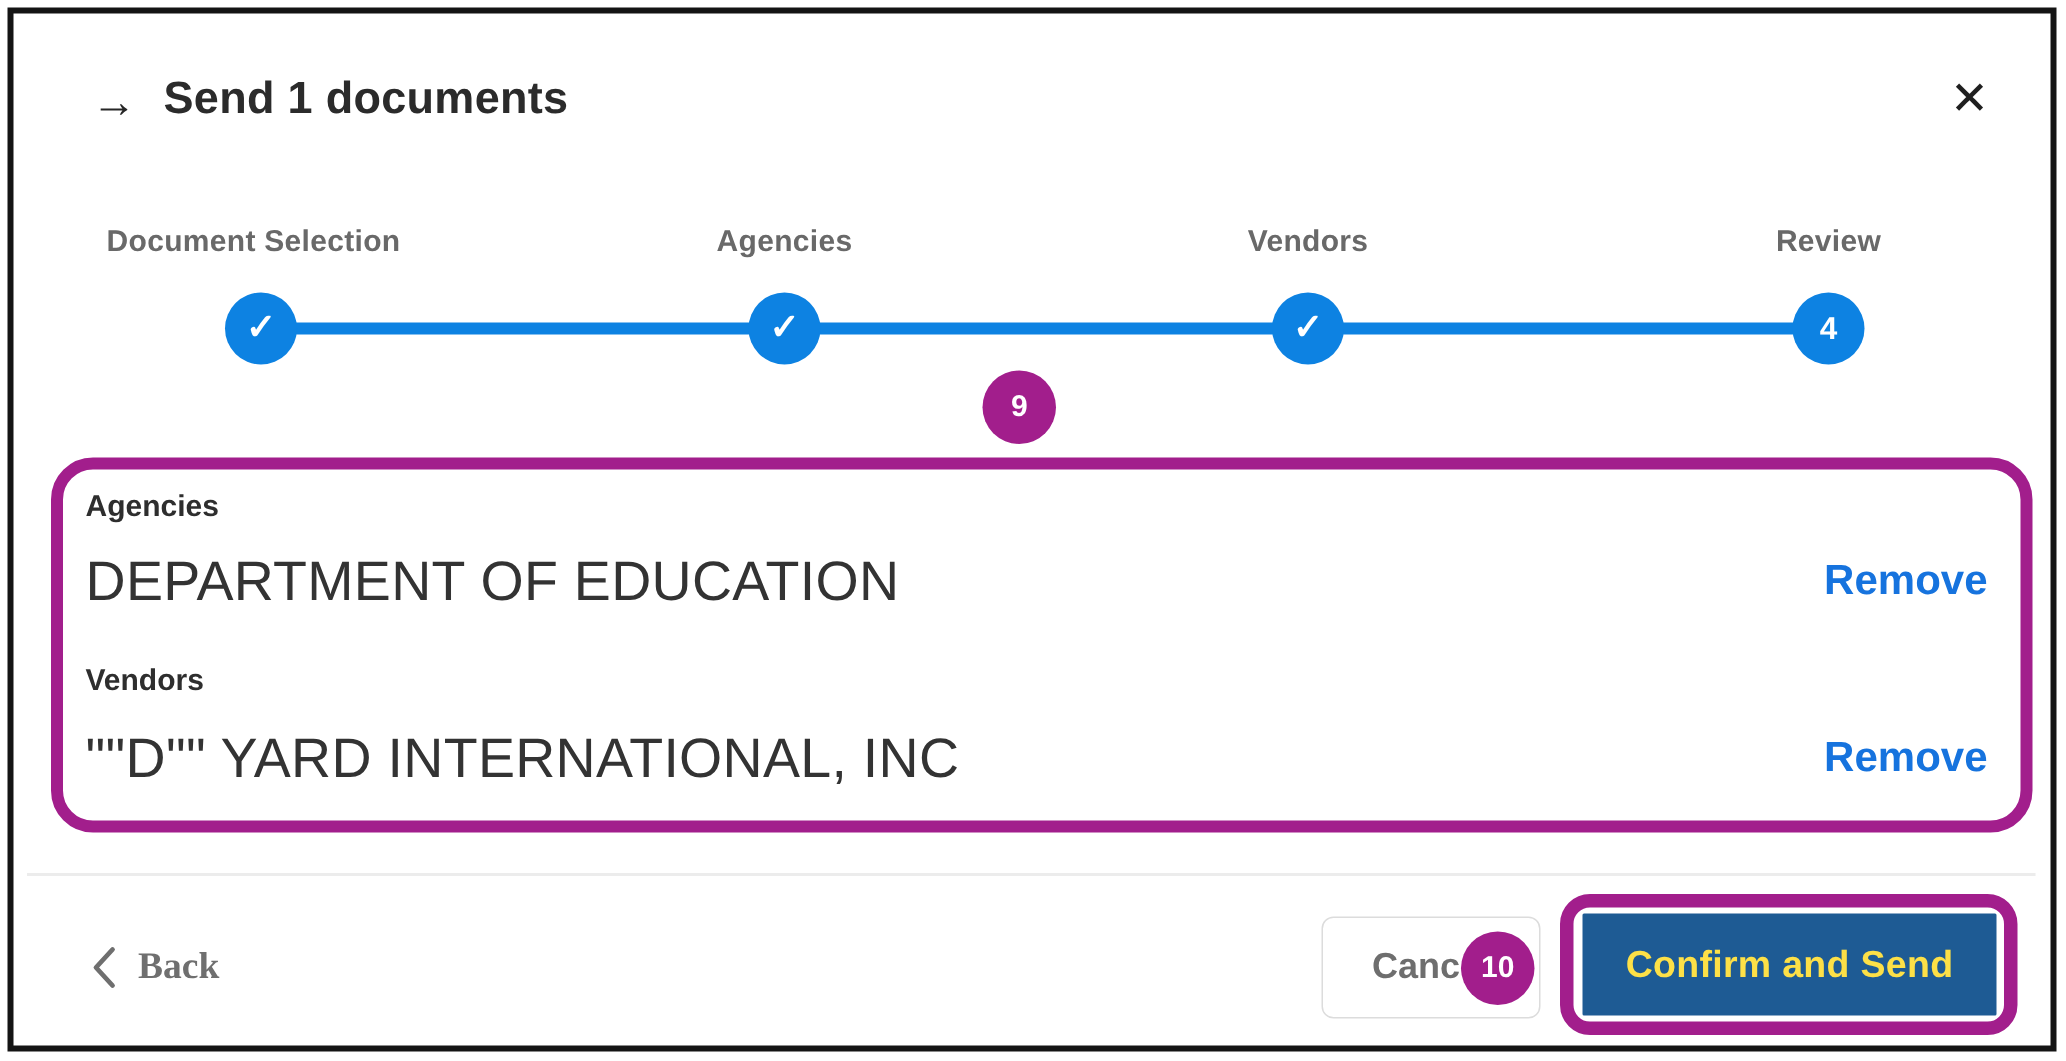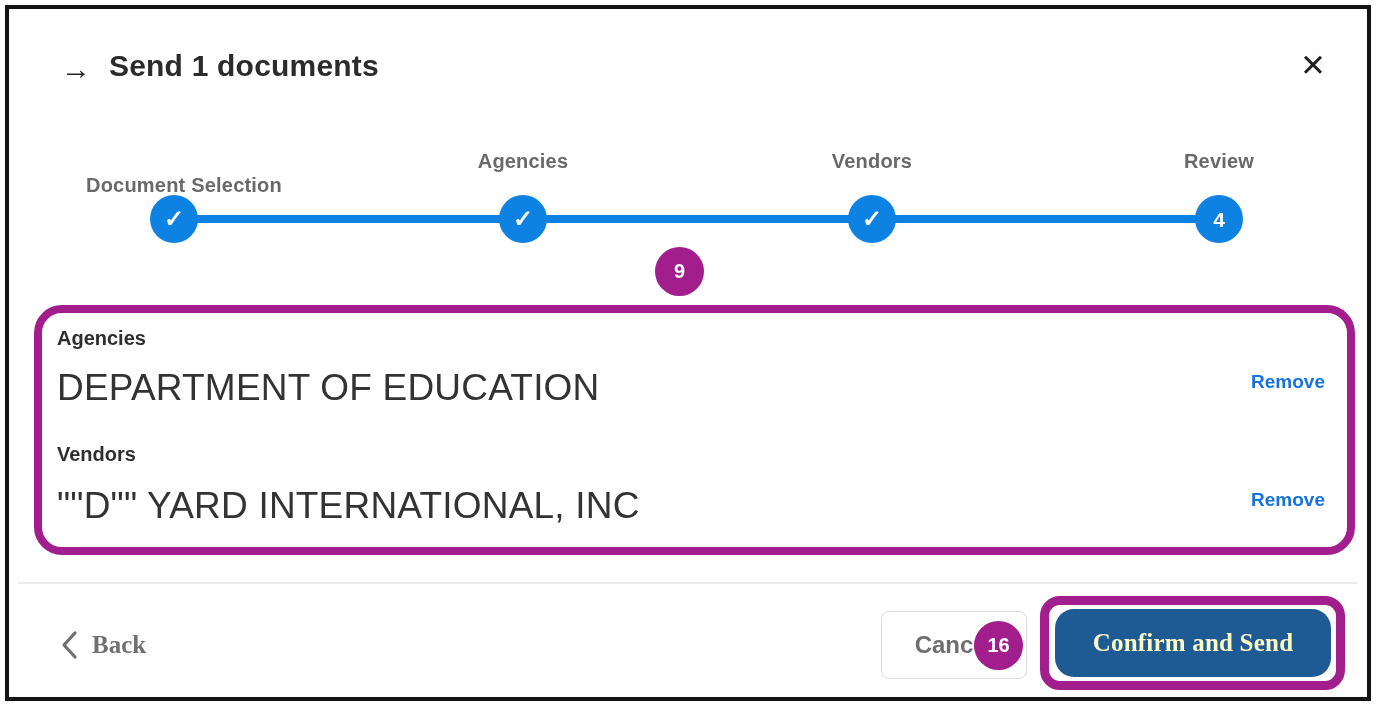--- a/index.html
+++ b/index.html
@@ -9,51 +9,51 @@
   .frame { position:absolute; left:5px; top:5px; right:6px; bottom:6px; border:4px solid #141414; background:#ffffff; }
 
   
   .title-arrow { position:absolute; left:52px; top:45px; font-size:30px; font-weight:700; color:#262626; line-height:1; }
   .modal-title { position:absolute; left:100px; top:40px; font-size:30px; font-weight:700; color:#2b2b2b; letter-spacing:0.2px; }
   .close-btn { position:absolute; left:1280px; top:32px; width:48px; height:48px; display:flex; align-items:center; justify-content:center; cursor:pointer; background:none; border:none; }
   .close-btn span { font-size:31px; color:#1f1f1f; line-height:1; }
 
   
   .step-label { position:absolute; top:141px; width:320px; text-align:center; font-size:20px; font-weight:700; color:#696969; letter-spacing:0.2px; }
-  .lbl-1 { left:15px;margin-top:24px; }   
+  .lbl-1 { left:0; }   
   .lbl-2 { left:354px; } 
   .lbl-3 { left:703px; } 
   .lbl-4 { left:1050px; }
   .step-line { position:absolute; left:165px; top:206px; width:1045px; height:8px; background:#0d82e2; border-radius:4px; }
   .step-circle { position:absolute; top:186px; width:48px; height:48px; border-radius:50%; background:#0d82e2; display:flex; align-items:center; justify-content:center; }
   .c-1 { left:141px; } .c-2 { left:490px; } .c-3 { left:839px; } .c-4 { left:1186px; }
   .step-circle .check { color:#ffffff; font-size:24px; font-weight:700; line-height:1; }
   .step-circle .num { color:#ffffff; font-size:21px; font-weight:700; line-height:1; }
 
   
   .anno-badge { position:absolute; width:49px; height:49px; border-radius:50%; background:#a21e8c; color:#ffffff; font-size:20px; font-weight:700; display:flex; align-items:center; justify-content:center; z-index:6; }
   .badge-9 { left:646px; top:238px; }
   .badge-10 { left:965px; top:612px; }
 
   
   .review-panel { position:absolute; left:25px; top:296px; width:1321px; height:250px; border:8px solid #a21e8c; border-radius:28px; background:#ffffff; }
   .section-label { position:absolute; left:15px; font-size:20px; font-weight:700; color:#2e2e2e; }
   .s1-label { top:14px; } .s2-label { top:130px; }
   .section-value { position:absolute; left:15px; font-size:37px; font-weight:400; color:#333333; letter-spacing:0.2px; }
   .s1-value { top:54px; } .s2-value { top:172px; }
-  .remove-link { position:absolute; right:22px; font-size:19px; font-weight:700; color:#1673de; cursor:pointer; text-decoration:none; }
+  .remove-link { position:absolute; right:22px; font-size:28px; font-weight:700; color:#1673de; cursor:pointer; text-decoration:none; }
   .s1-remove { top:58px; } .s2-remove { top:176px; }
 
   
   .footer-divider { position:absolute; left:9px; right:10px; top:573px; height:2px; background:#ececec; }
   .back-btn { position:absolute; left:52px; top:614px; height:44px; display:flex; align-items:center; gap:14px; cursor:pointer; background:none; border:none;font-family:Liberation Serif, serif; }
   .back-btn .back-text { font-size:25px; font-weight:700; color:#6f6f6f; }
   .cancel-btn { position:absolute; left:872px; top:602px; width:146px; height:68px; background:#ffffff; border:1px solid #dcdcdc; border-radius:8px; display:flex; align-items:center; justify-content:center; font-size:24px; font-weight:700; color:#6e6e6e; cursor:pointer; }
   .confirm-ring { position:absolute; left:1031px; top:587px; width:305px; height:94px; border:9px solid #a21e8c; border-radius:20px; z-index:4; pointer-events:none; }
-  .confirm-btn { position:absolute; left:1046px; top:600px; width:276px; height:68px; background:#1e5b94; border:none; border-radius:19px; display:flex; align-items:center; justify-content:center; font-size:25px; font-weight:700; color:#fef9c3; letter-spacing:0.2px; cursor:pointer; z-index:3;font-family:Liberation Serif, serif; }
+  .confirm-btn { position:absolute; left:1046px; top:600px; width:276px; height:68px; background:#1e5b94; border:none; border-radius:1px; display:flex; align-items:center; justify-content:center; font-size:25px; font-weight:700; color:#fde047; letter-spacing:0.2px; cursor:pointer; z-index:3; }
 </style>
 </head>
 <body>
 
 <div class="screen">
   <div class="frame">
 
     <span class="title-arrow">→</span>
     <div class="modal-title">Send 1 documents</div>
     <button class="close-btn">
@@ -98,21 +98,21 @@
       <svg width="17" height="30" viewBox="0 0 17 30">
         <polyline points="14,3 3,15 14,27" fill="none" stroke="#6f6f6f" stroke-width="3.2" stroke-linecap="round" stroke-linejoin="round"></polyline>
       </svg>
       <span class="back-text">Back</span>
     </button>
 
     <button class="cancel-btn">
       <span>Cancel</span>
     </button>
 
-    <div class="anno-badge badge-10">16</div>
+    <div class="anno-badge badge-10">10</div>
 
     <div class="confirm-ring"></div>
     <button class="confirm-btn">
       <span>Confirm and Send</span>
     </button>
 
   </div>
 </div>
 
 </body></html>

